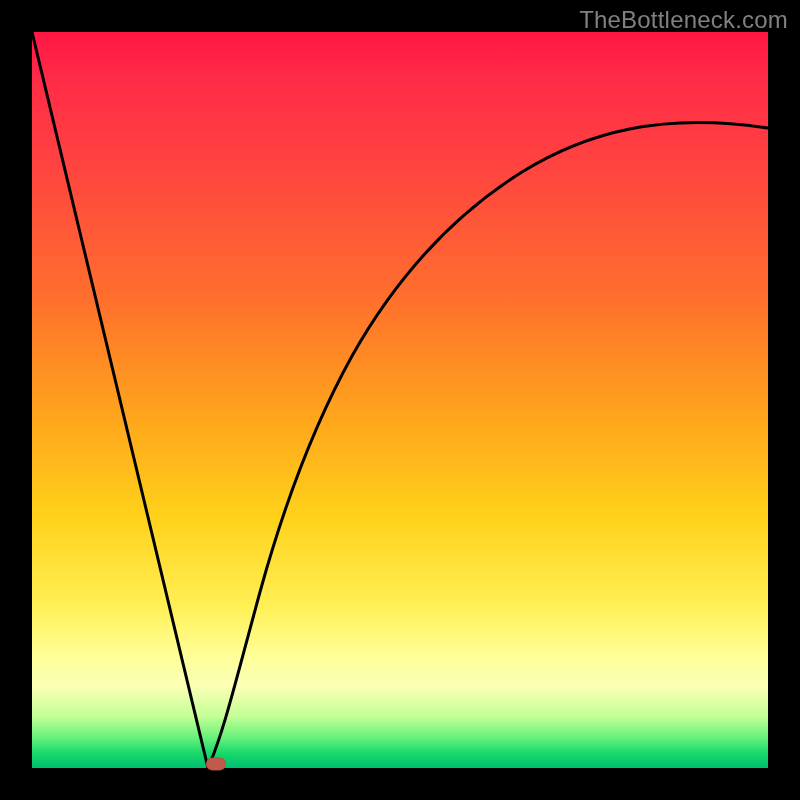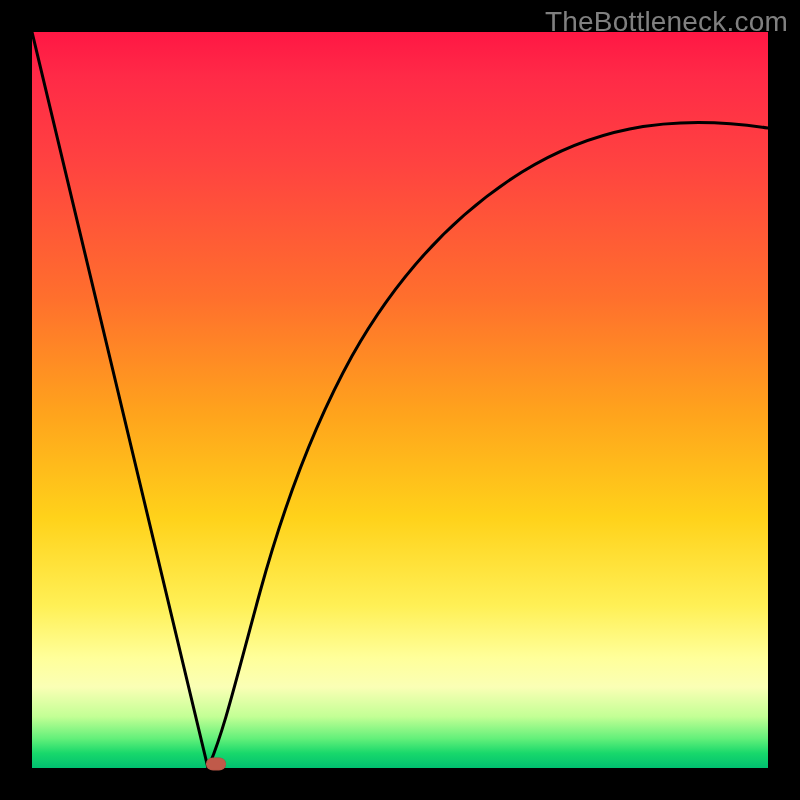--- a/index.html
+++ b/index.html
@@ -56,21 +56,21 @@
     background: #c05a4a;
     border-radius: 7px / 6px;
     transform: translate(-50%, -50%);
     box-shadow: inset 0 0 1px rgba(0,0,0,0.3);
   }
   .attribution {
     position: absolute;
     top: 6px;
     right: 12px;
     color: #808080;
-    font-size: 28px;
+    font-size: 24px;
     letter-spacing: 0.2px;
     user-select: none;
   }
 </style>
 </head>
 <body>
 
 <div class="frame">
 
   <div class="plot-area">

